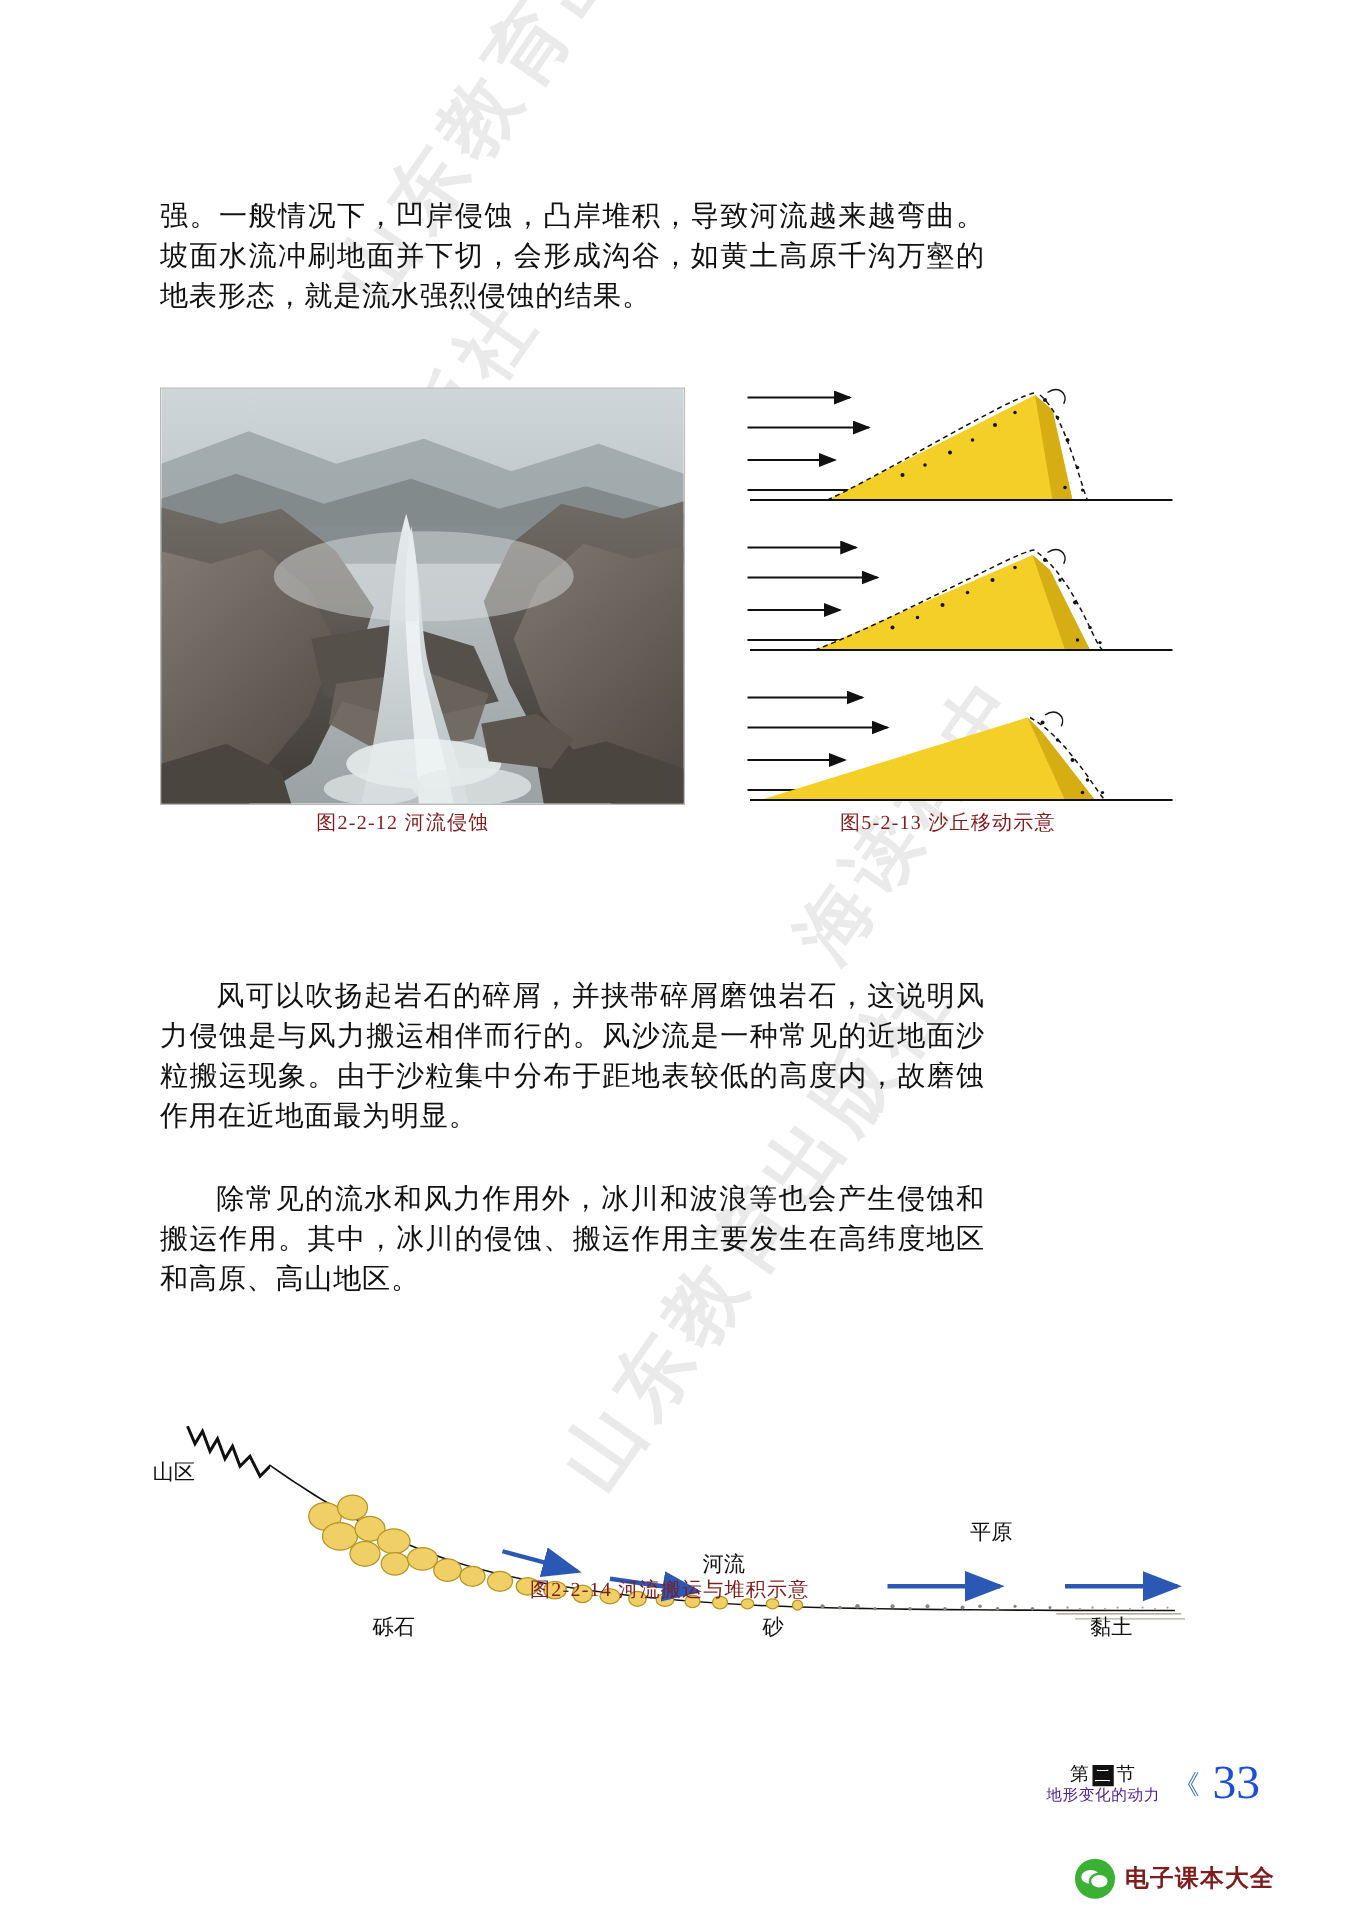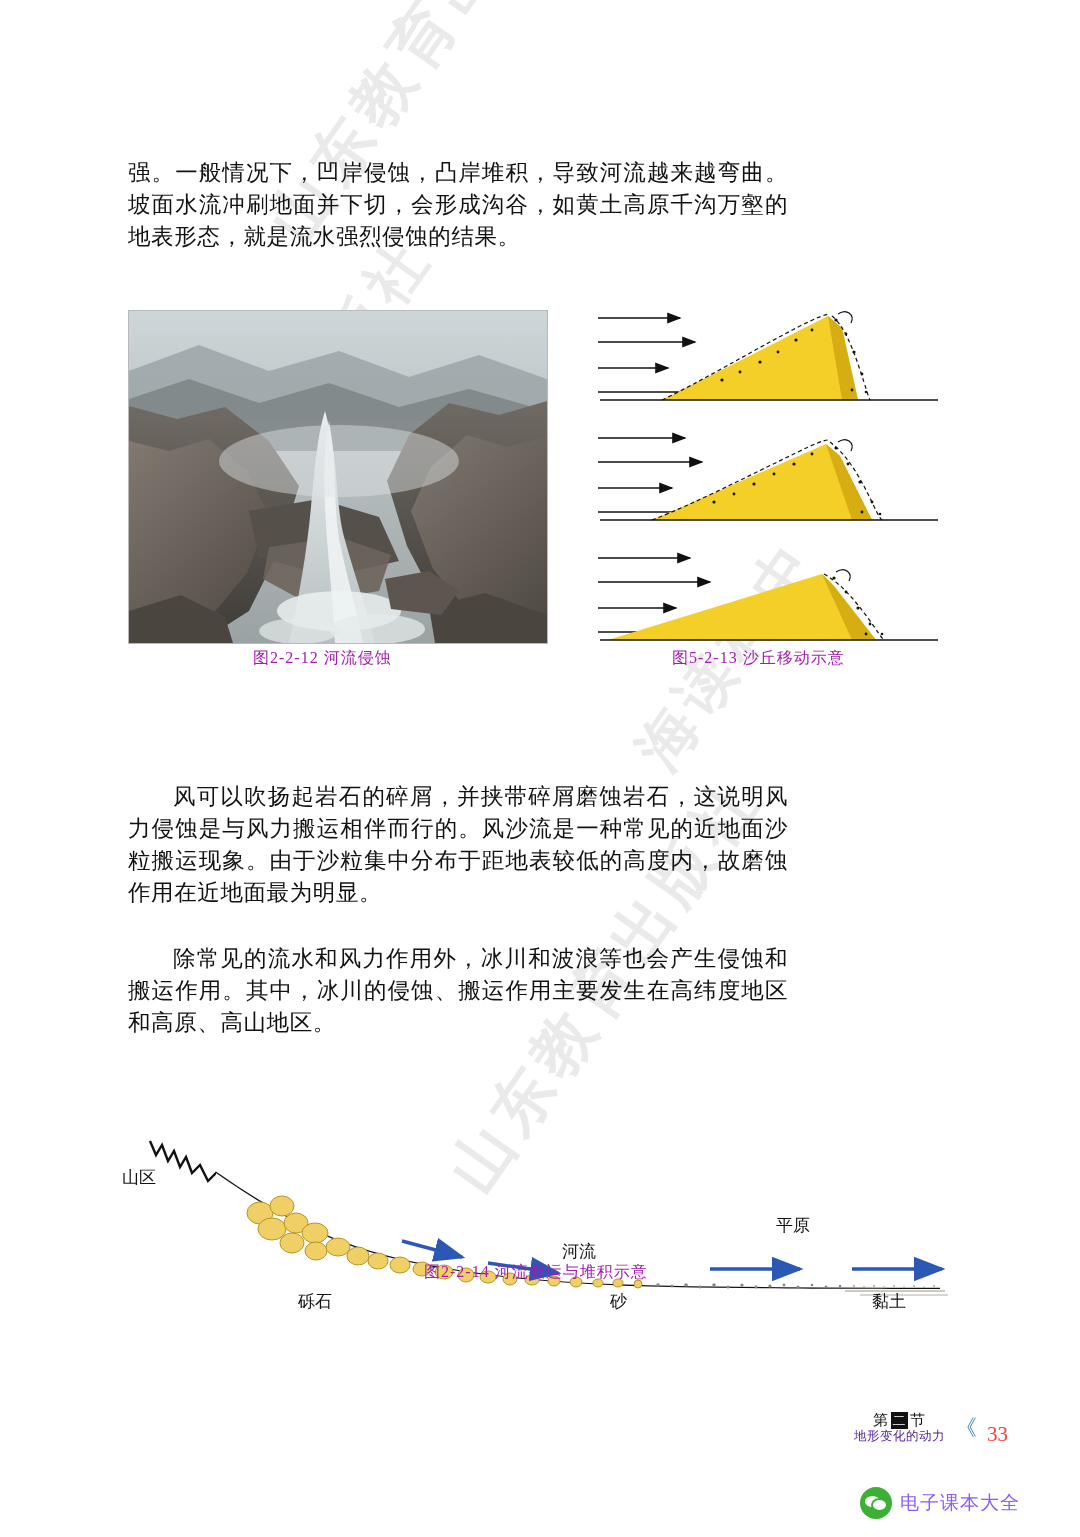--- a/index.html
+++ b/index.html
@@ -67,21 +67,21 @@
     height: 332px;
     overflow: hidden;
     border: 1px solid #b9b9b9;
   }
   .photo svg { display: block; }
 
   .caption {
     position: absolute;
     font-size: 16px;
     letter-spacing: 1px;
-    color: #a21caf;
+    color: #7f1d1d;
     font-family: "Liberation Serif", serif;
   }
   #cap-2-12 { left: 253px; top: 648px; }
   #cap-2-13 { left: 672px; top: 648px; }
   #cap-2-14 { left: 424px; top: 1262px; }
 
   .dune-fig {
     position: absolute;
     left: 590px;
     top: 300px;
@@ -133,23 +133,23 @@
     font-size: 12.5px;
     color: #4c1d95;
     letter-spacing: 0.5px;
   }
   .footer-chev {
     font-size: 22px;
     color: #2f6fbf;
     margin: 0 2px 2px 2px;
   }
   .page-num {
-    font-size: 21px;
+    font-size: 38px;
     font-family: "Liberation Serif", serif;
-    color: #ef4444;
+    color: #1d4ed8;
     line-height: 1;
   }
 
   
   .brand {
     position: absolute;
     right: 60px;
     bottom: 18px;
     display: flex;
     align-items: center;
@@ -172,22 +172,23 @@
   }
   .brand-logo::before {
     width: 15px; height: 11px; left: 5px; top: 9px;
   }
   .brand-logo::after {
     width: 13px; height: 10px; left: 13px; top: 13px;
     box-shadow: 0 0 0 2px #3cb034;
   }
   .brand-name {
     font-size: 19px;
-    color: #8b5cf6;
+    color: #7f1d1d;
     letter-spacing: 1px;
+    font-weight: bold;
   }
 </style>
 </head>
 <body>
 
 <div class="watermark">
   <div class="wm-text wm1">山东教育出版社</div>
   <div class="wm-text wm2">山东教育出版社</div>
   <div class="wm-text wm3">海读桦中</div>
   <div class="wm-text wm4">山东教育出版社</div>

